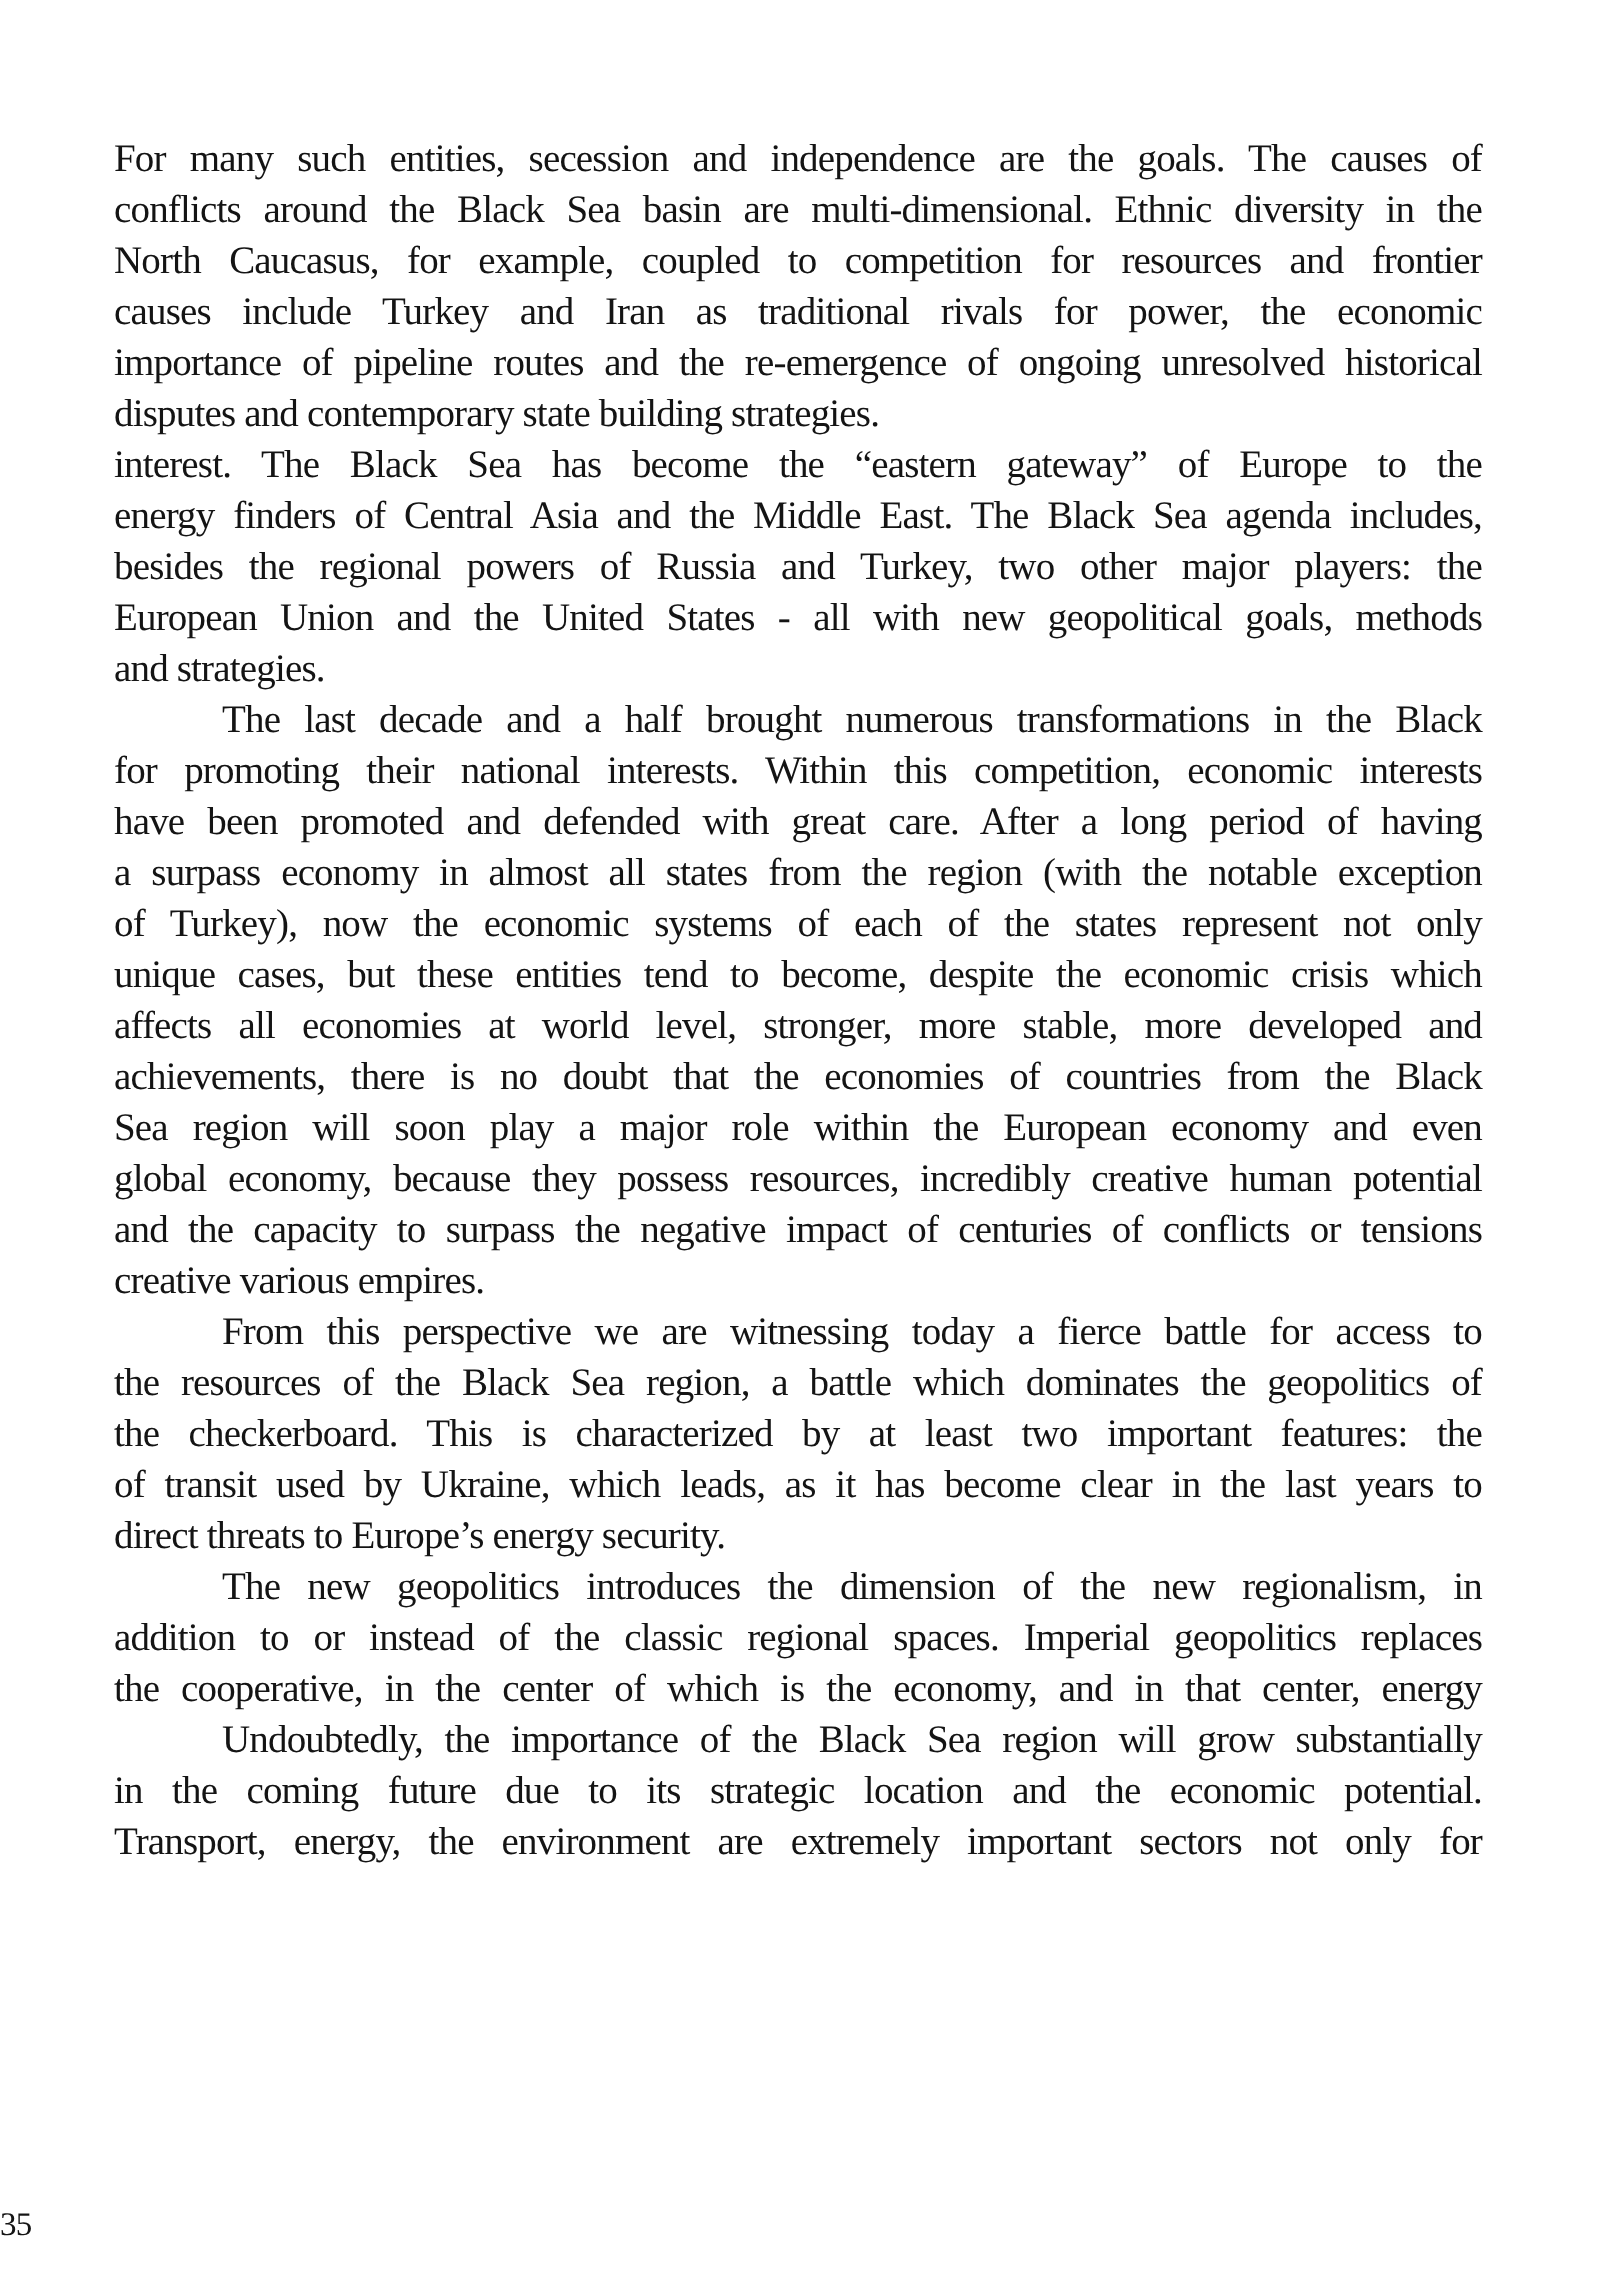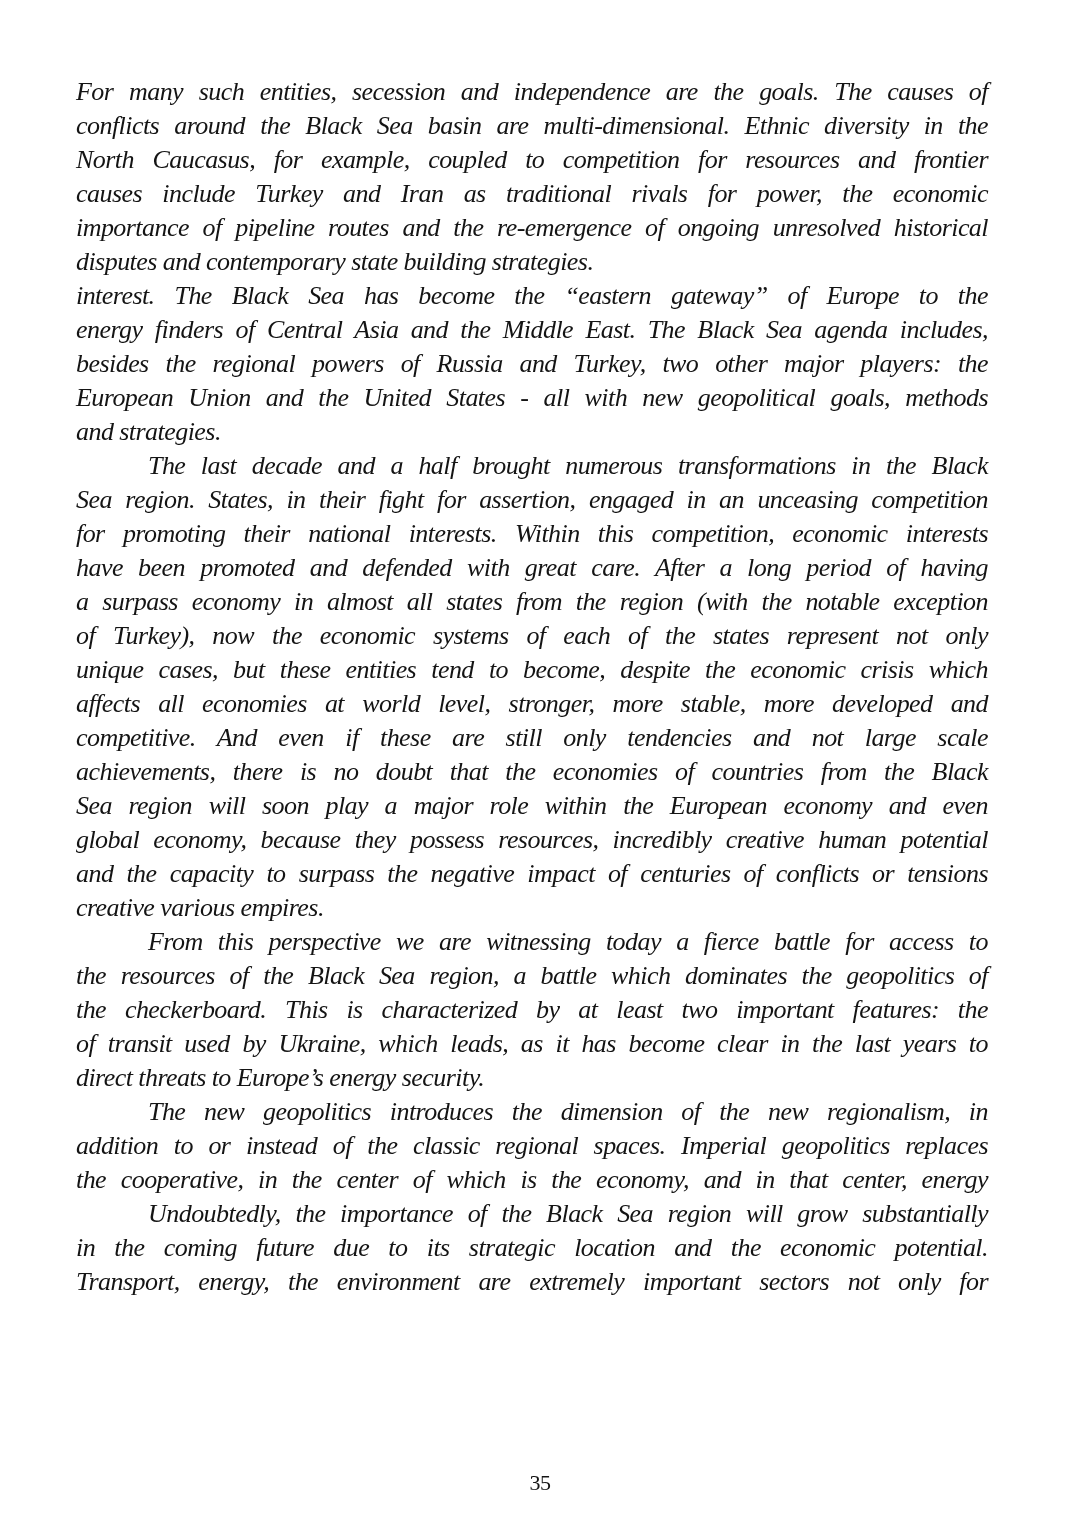--- a/index.html
+++ b/index.html
@@ -11,23 +11,22 @@
       width: 1080px;
       height: 1530px;
       position: relative;
       overflow: hidden;
       font-family: "Liberation Serif", "DejaVu Serif", serif;
       color: #141414;
     }
     .page {
       position: absolute;
       left: 76px;
-      top: 75px;
+      top: 89px;
       width: 912px;
-      font-style: italic;
     }
     .line {
       display: block;
       height: 34px;
       line-height: 34px;
       font-size: 26px;
       white-space: nowrap;
       text-align: justify;
       text-align-last: justify;
       letter-spacing: -0.55px;
@@ -37,21 +36,20 @@
       text-align-last: left;
     }
     .line.indent {
       padding-left: 72px;
     }
     .page-number {
       position: absolute;
       left: 0;
       width: 1080px;
       top: 1468px;
-      text-align: center;
       font-size: 22px;
       line-height: 30px;
       letter-spacing: -0.5px;
     }
   </style>
 </head>
 <body>
 
 <div class="page" id="page-body">
     <div class="paragraph">
@@ -64,28 +62,26 @@
     </div>
     <div class="paragraph">
       <span class="line">interest. The Black Sea has become the “eastern gateway” of Europe to the</span>
       <span class="line">energy finders of Central Asia and the Middle East. The Black Sea agenda includes,</span>
       <span class="line">besides the regional powers of Russia and Turkey, two other major players: the</span>
       <span class="line">European Union and the United States - all with new geopolitical goals, methods</span>
       <span class="line last">and strategies.</span>
     </div>
     <div class="paragraph">
       <span class="line indent">The last decade and a half brought numerous transformations in the Black</span>
-      <span class="line">Sea region. States, in their fight for assertion, engaged in an unceasing competition</span>
       <span class="line">for promoting their national interests. Within this competition, economic interests</span>
       <span class="line">have been promoted and defended with great care. After a long period of having</span>
       <span class="line">a surpass economy in almost all states from the region (with the notable exception</span>
       <span class="line">of Turkey), now the economic systems of each of the states represent not only</span>
       <span class="line">unique cases, but these entities tend to become, despite the economic crisis which</span>
       <span class="line">affects all economies at world level, stronger, more stable, more developed and</span>
-      <span class="line">competitive. And even if these are still only tendencies and not large scale</span>
       <span class="line">achievements, there is no doubt that the economies of countries from the Black</span>
       <span class="line">Sea region will soon play a major role within the European economy and even</span>
       <span class="line">global economy, because they possess resources, incredibly creative human potential</span>
       <span class="line">and the capacity to surpass the negative impact of centuries of conflicts or tensions</span>
       <span class="line last">creative various empires.</span>
     </div>
     <div class="paragraph">
       <span class="line indent">From this perspective we are witnessing today a fierce battle for access to</span>
       <span class="line">the resources of the Black Sea region, a battle which dominates the geopolitics of</span>
       <span class="line">the checkerboard. This is characterized by at least two important features: the</span>

